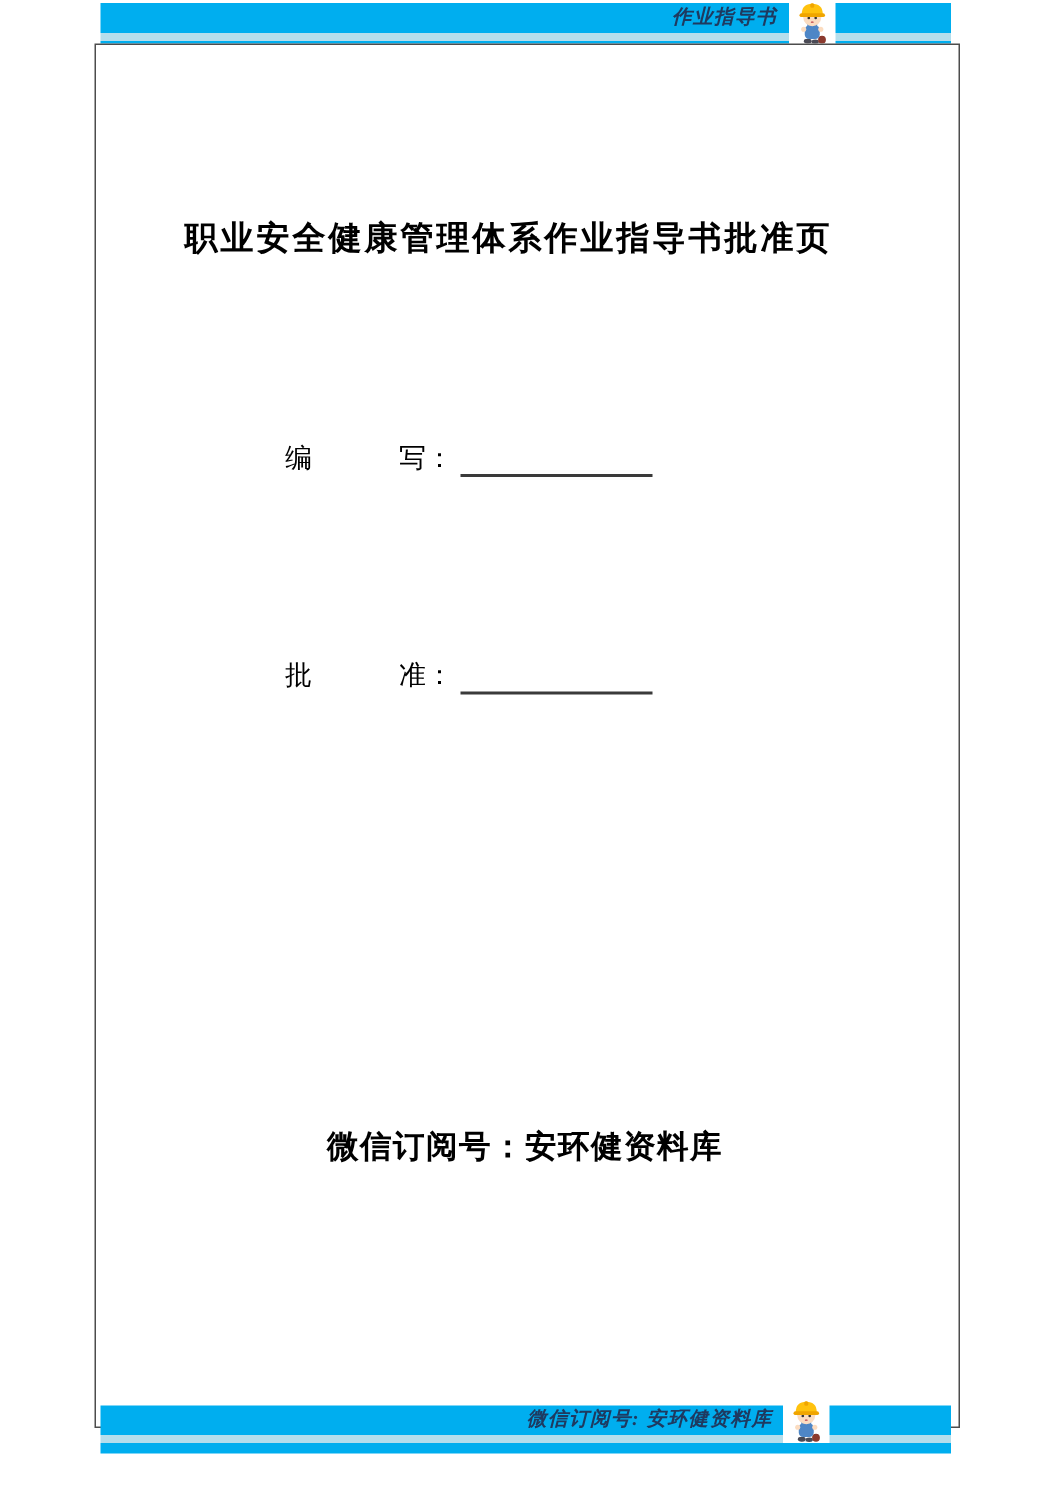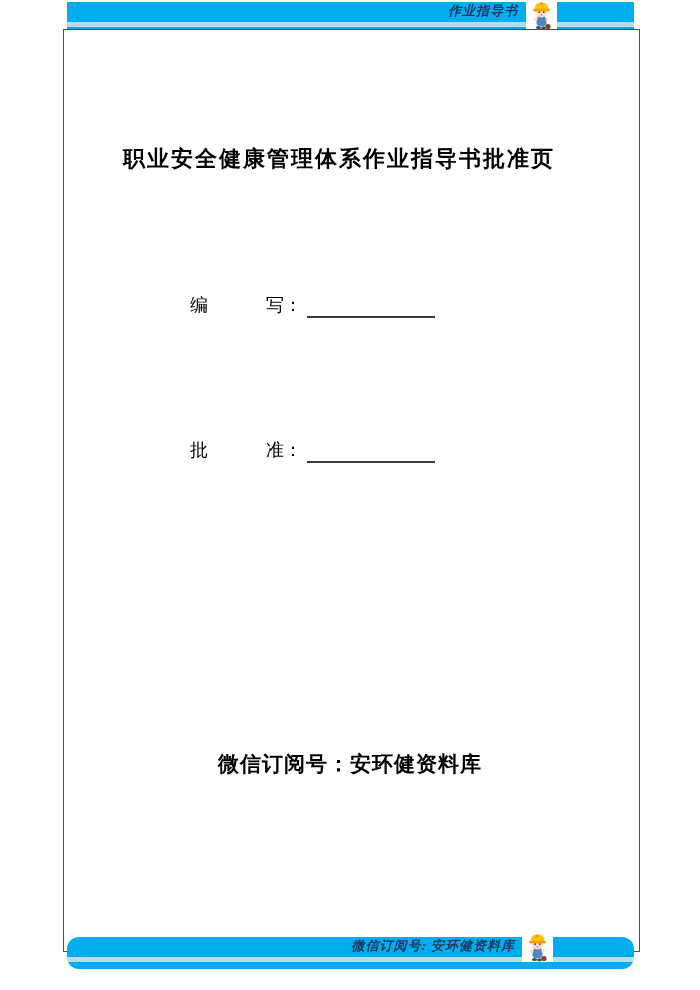--- a/index.html
+++ b/index.html
@@ -11,21 +11,21 @@
 
   
   .deco-bar{
     position:absolute;left:67px;width:567px;height:32px;
     background:linear-gradient(to bottom,
       var(--bar_cyan,#00AEEF) 0 62%,
       var(--bar_stripe,#B5DEEC) 62% 79%,
       var(--bar_cyan,#00AEEF) 79% 100%);
   }
   .deco-bar.top{top:2px;}
-  .deco-bar.bottom{top:937px;border-radius:12px;}
+  .deco-bar.bottom{top:937px;}
   .bar-tag{
     position:absolute;top:0;height:15px;line-height:15px;
     font-family:"Liberation Serif","DejaVu Serif",serif;
     font-style:italic;font-weight:bold;font-size:13px;letter-spacing:1px;
     color:var(--tag_text,#1E3A60);white-space:nowrap;
   }
   .deco-bar.top .bar-tag{right:116px;top:1px;}
   .deco-bar.bottom .bar-tag{right:119px;top:1px;}
   .bar-gap{
     position:absolute;width:31px;background:#ffffff;text-align:center;

